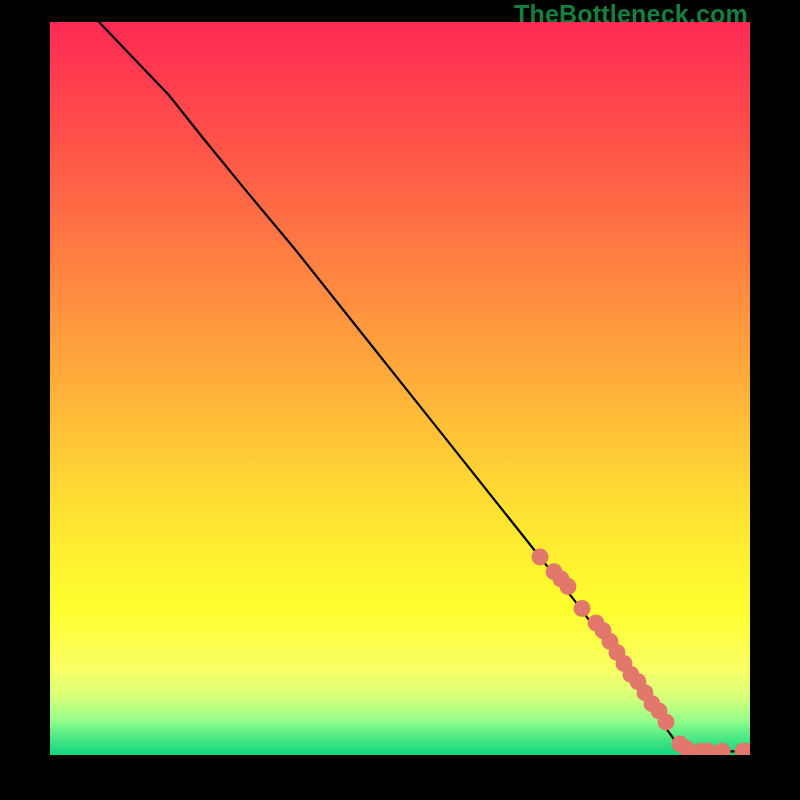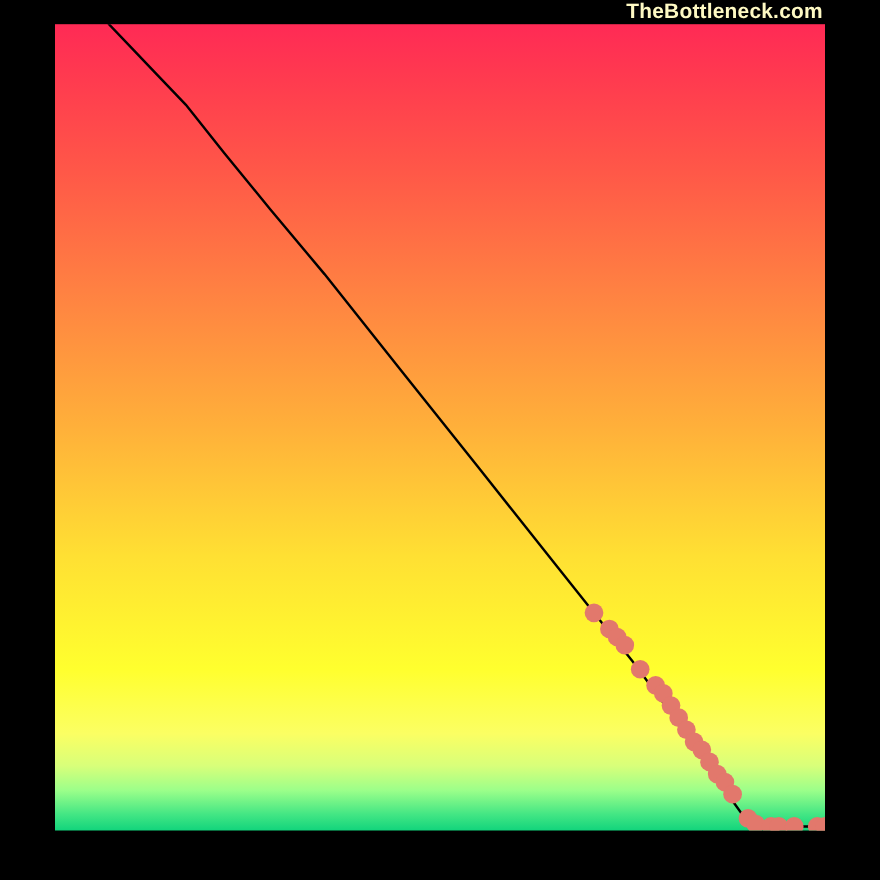--- a/index.html
+++ b/index.html
@@ -35,23 +35,23 @@
       #d8ff7a 92%,
       #9cff8a 95%,
       #43e684 98%,
       #12d47c 100%
     );
   }
   .attrib {
     position: absolute;
     right: 52px;
     top: 0;
-    font-size: 19px;
+    font-size: 25px;
     font-weight: 600;
-    color: #fef9c3;
+    color: #15803d;
     letter-spacing: 0.2px;
   }
   svg.curve {
     position: absolute;
     left: 0;
     top: 0;
     width: 700px;
     height: 733px;
   }
 </style>

